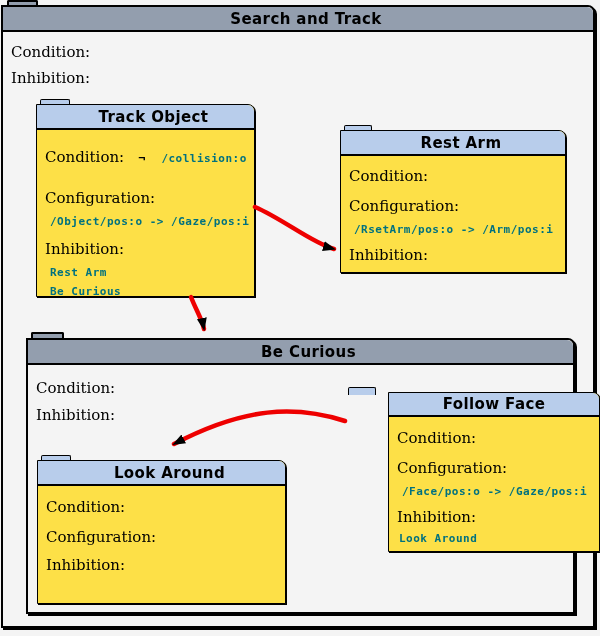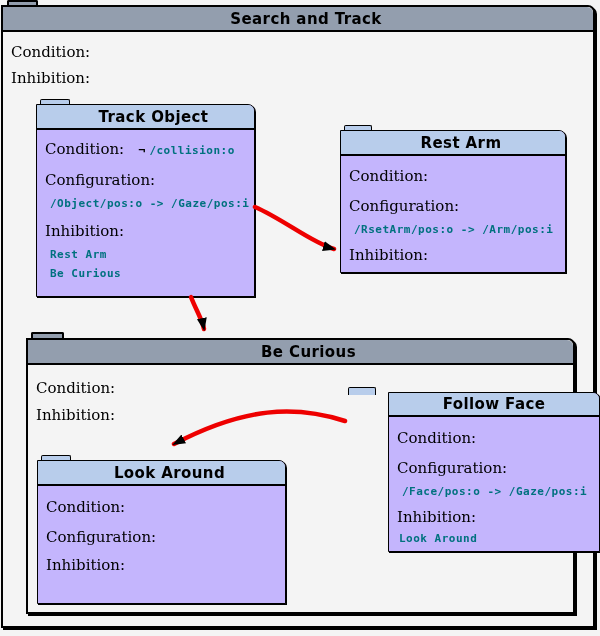--- a/index.html
+++ b/index.html
@@ -14,21 +14,21 @@
   .tab{
     position:absolute;height:7px;
     border:1px solid #000;border-bottom:none;
     border-top-left-radius:2px;border-top-right-radius:2px;
     background:var(--inner-header-bg,#b8cdeb);
   }
   .tab.gray{background:var(--outer-header-bg,#939eae);border-width:2px;height:8px;}
 
   
   .note{
-    position:absolute;background:#c4b5fd;
+    position:absolute;background:#fde047;
     border:1px solid #000;border-top-right-radius:7px;
     box-shadow:1px 1px 0 #000;
   }
   .note .hdr{
     background:var(--inner-header-bg,#b8cdeb);
     border-bottom:2px solid #000;border-top-right-radius:6px;
     text-align:center;font-weight:bold;font-size:15px;letter-spacing:.4px;
     padding:3px 0 2px 16px;color:#000;
   }
   .note.outer{
@@ -46,21 +46,21 @@
   }
   .lbl:first-child{margin-top:10px;}
   .mono{
     font-family:"DejaVu Sans Mono",monospace;font-size:11px;font-weight:bold;
     letter-spacing:.5px;color:var(--mono-color,#00717f);
     margin:8px 0 0 13px;line-height:13px;white-space:nowrap;
   }
   .mono.tight{margin-top:6px;}
   .neg{color:#000;font-family:"DejaVu Sans Mono",monospace;font-size:12px;font-weight:bold;margin:0 4px 0 14px;}
   .cond-line{display:flex;align-items:baseline;}
-  .cond-line .mono{margin:0;}
+  .cond-line .mono{margin:12px;}
 
   svg.arrows{position:absolute;inset:0;pointer-events:none;z-index:50;}
   svg.arrows path.edge{fill:none;stroke:var(--arrow-red,#ee0000);stroke-width:4.5;stroke-linecap:round;}
 </style>
 </head>
 <body style="--page-bg: #f4f4f4; --outer-header-bg: #939eae; --inner-header-bg: #b8cdeb; --mono-color: #00717f; --arrow-red: #ee0000;">
 
 <div class="stage">
 
   <div class="tab gray" style="left:7px;top:0;width:27px;"></div>

